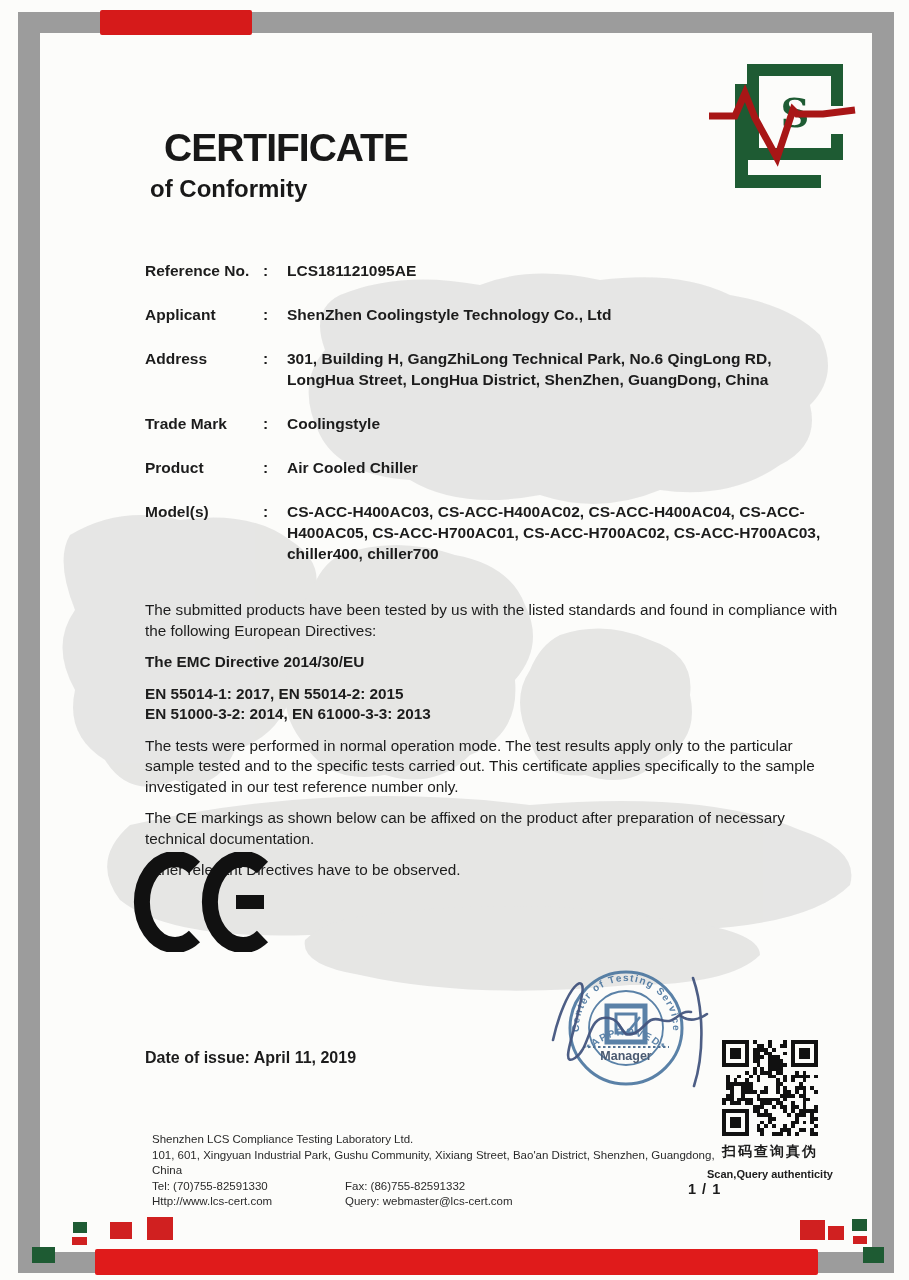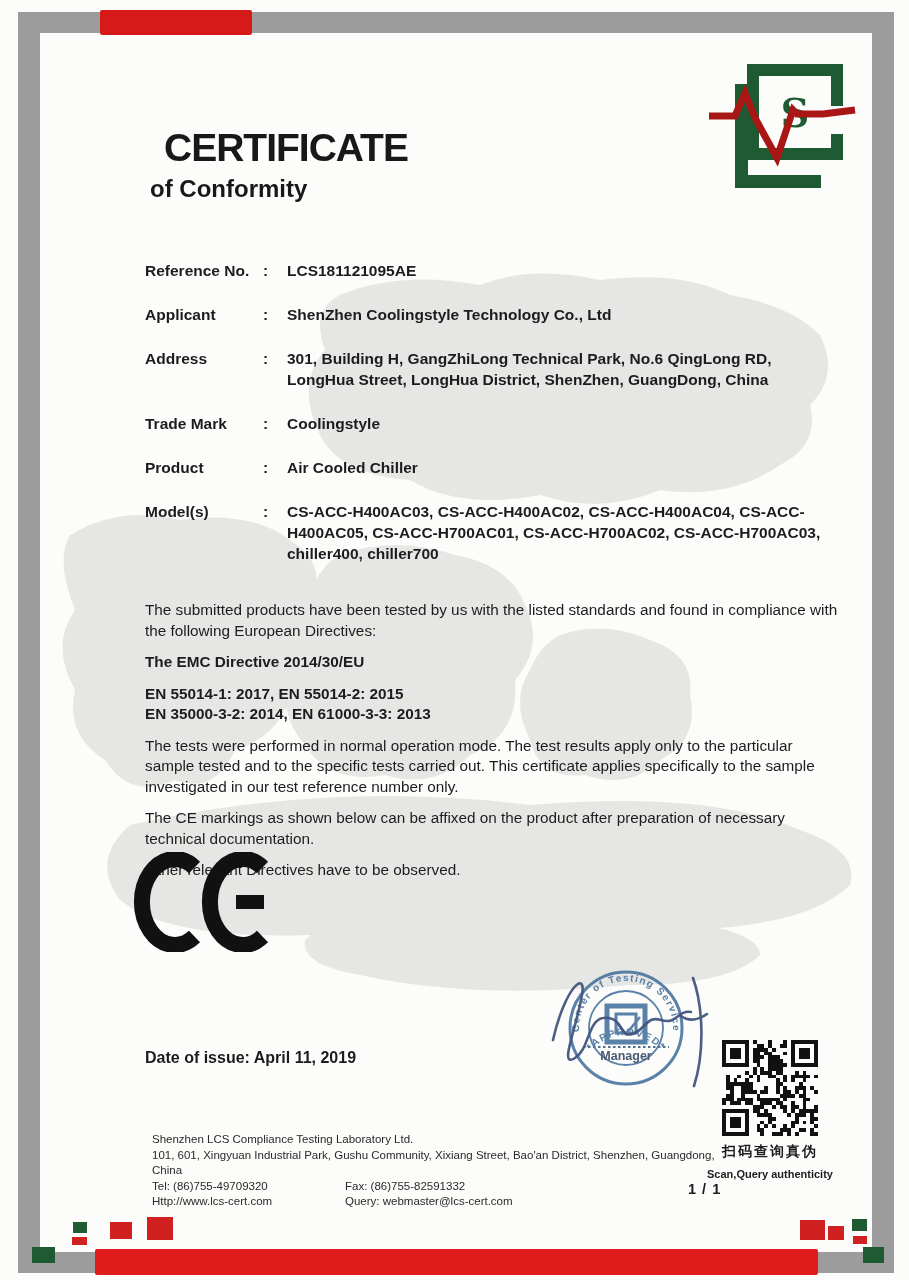--- a/index.html
+++ b/index.html
@@ -127,21 +127,21 @@
         <span>Model(s)</span>
         <span class="colon">:</span>
         <span>CS-ACC-H400AC03, CS-ACC-H400AC02, CS-ACC-H400AC04, CS-ACC-H400AC05, CS-ACC-H700AC01, CS-ACC-H700AC02, CS-ACC-H700AC03, chiller400, chiller700</span>
       </div>
     </div>
 
     <div class="bodytext">
       <p>The submitted products have been tested by us with the listed standards and found in compliance with the following European Directives:</p>
       <p class="bold">The EMC Directive 2014/30/EU</p>
       <p class="bold std">EN 55014-1: 2017, EN 55014-2: 2015</p>
-      <p class="bold std-last">EN 35000-3-2: 2014, EN 61000-3-3: 2013</p>
+      <p class="bold std-last">EN 51000-3-2: 2014, EN 61000-3-3: 2013</p>
       <p>The tests were performed in normal operation mode. The test results apply only to the particular sample tested and to the specific tests carried out. This certificate applies specifically to the sample investigated in our test reference number only.</p>
       <p>The CE markings as shown below can be affixed on the product after preparation of necessary technical documentation.</p>
       <p>Other relevant Directives have to be observed.</p>
     </div>
 
     <svg class="ce-mark" width="148" height="100" viewBox="0 0 148 100">
       <g fill="none" stroke="#111" stroke-width="16">
         <path d="M 62.5 15.4 A 33 43 0 1 0 62.5 84.6"></path>
         <path d="M 130.5 15.4 A 33 43 0 1 0 130.5 84.6"></path>
         <line x1="104" y1="50" x2="132" y2="50" stroke-width="14"></line>
@@ -186,21 +186,21 @@
     </div>
     <div class="qr-captions">
       <div class="qr-zh">扫码查询真伪</div>
       <div class="qr-en">Scan,Query authenticity</div>
     </div>
 
     <div class="footer">
       <div>Shenzhen LCS Compliance Testing Laboratory Ltd.</div>
       <div>101, 601, Xingyuan Industrial Park, Gushu Community, Xixiang Street, Bao'an District, Shenzhen, Guangdong, China</div>
       <div class="frow2">
-        <span>Tel: (86)755-49709320</span>
+        <span>Tel: (70)755-82591330</span>
         <span>Fax: (86)755-82591332</span>
       </div>
       <div class="frow2">
         <span>Http://www.lcs-cert.com</span>
         <span>Query: webmaster@lcs-cert.com</span>
       </div>
     </div>
     <div class="page-num">1 / 1</div>
 
   </div>

